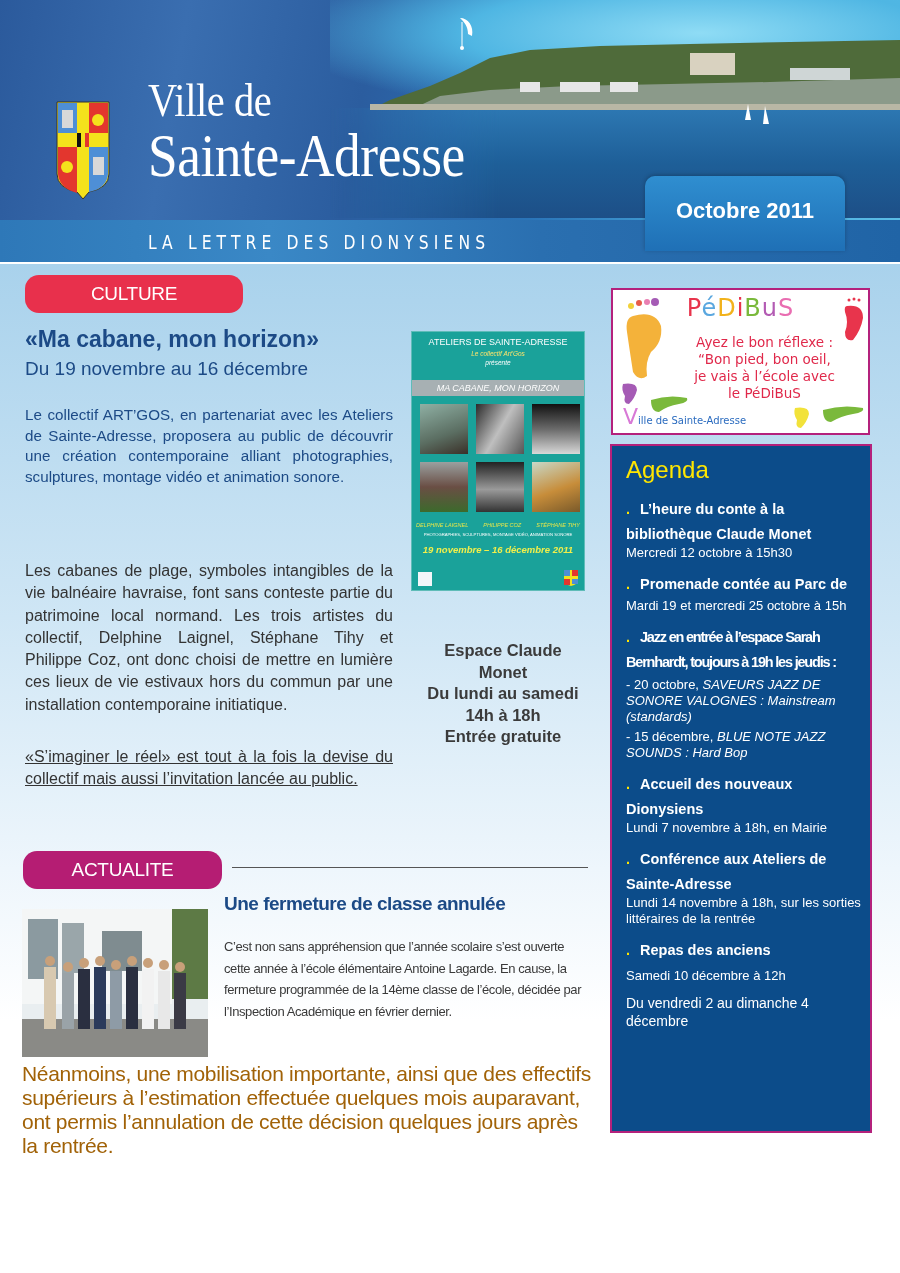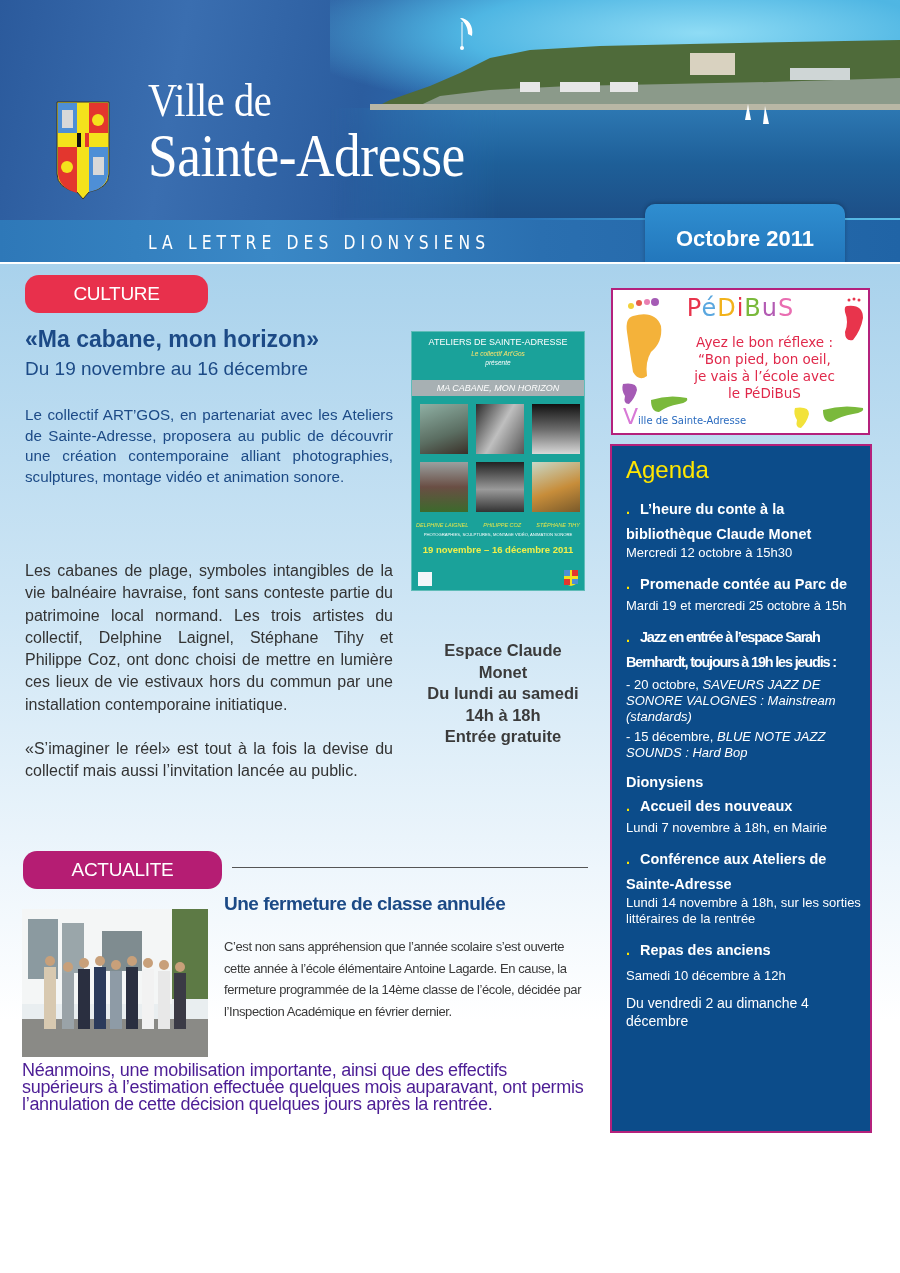--- a/index.html
+++ b/index.html
@@ -42,96 +42,96 @@
   }
   .subbar {
     position: absolute; left: 0; top: 220px; width: 900px; height: 42px;
     background: linear-gradient(90deg, #2e78b8 0%, #3a88c6 30%, #2a6fb0 60%, #2064a6 100%);
   }
   .tagline {
     position: absolute; left: 148px; top: 231px; color: #ffffff; font-size: 19px;
     letter-spacing: 6.2px; font-family: "DejaVu Sans", sans-serif; transform: scaleX(0.82); transform-origin: left top;
   }
   .date-tab {
-    position: absolute; left: 645px; top: 204px; width: 200px; height: 75px;
+    position: absolute; left: 645px; top: 176px; width: 200px; height: 75px;
     background: linear-gradient(180deg, #2f8ed0 0%, #1f70b6 100%);
     border-radius: 10px 10px 0 0; box-shadow: 0 -1px 4px rgba(0,0,0,0.25);
   }
   .date-tab span {
     position: absolute; left: 0; right: 0; top: 22px; text-align: center;
     color: #ffffff; font-weight: bold; font-size: 22px;
   }
   .header-rule { position: absolute; left: 0; top: 262px; width: 900px; height: 2px; background: #ffffff; }
 
   
   .page-bg {
     position: absolute; left: 0; top: 264px; width: 900px; height: 1009px;
     background: linear-gradient(180deg, #a9d2ec 0%, #cfe6f5 35%, #eef6fc 60%, #ffffff 75%, #ffffff 100%);
   }
 
   
   .pill {
     position: absolute; height: 38px; border-radius: 14px; color: #ffffff;
     font-size: 19px; text-align: center; line-height: 38px; letter-spacing: -0.3px;
   }
-  .pill.culture { left: 25px; top: 275px; width: 183px; background: #e8304c; }
+  .pill.culture { left: 25px; top: 275px; width: 218px; background: #e8304c; }
   .pill.actualite { left: 23px; top: 851px; width: 199px; background: #b51d73; }
 
   
   .culture-title {
     position: absolute; left: 25px; top: 326px; color: #1c4a86; font-weight: bold; font-size: 23px;
   }
   .culture-dates {
     position: absolute; left: 25px; top: 358px; color: #1c4a86; font-size: 19px;
   }
   .culture-lead {
     position: absolute; left: 25px; top: 405px; width: 368px; color: #1c4a86; font-weight: normal;
     font-size: 15.2px; line-height: 20.5px; text-align: justify;
   }
   .culture-body {
     position: absolute; left: 25px; top: 560px; width: 368px; color: #333333;
     font-size: 16px; line-height: 22.3px; text-align: justify;
   }
-  .culture-body p + p { margin-top: 22px; }
+  .culture-body p + p { margin-top: 30px; text-decoration: underline; }
 
   .poster {
     position: absolute; left: 411px; top: 331px; width: 174px; height: 260px;
     background: #1aa29a; border: 1px solid #5fbcb8;
   }
   .poster .p-head { position: absolute; left: 0; right: 0; top: 5px; text-align: center; color: #fff; font-size: 9px; }
   .poster .p-sub { position: absolute; left: 0; right: 0; top: 18px; text-align: center; color: #ffe46b; font-size: 6.5px; font-style: italic; }
   .poster .p-sub2 { position: absolute; left: 0; right: 0; top: 27px; text-align: center; color: #fff; font-size: 6.5px; font-style: italic; }
   .poster .p-band { position: absolute; left: 0; right: 0; top: 48px; height: 16px; background: #a7b0b3; }
   .poster .p-band span { display: block; text-align: center; color: #fff; font-size: 9px; line-height: 16px; font-style: italic; }
   .poster .p-photos { position: absolute; left: 8px; top: 72px; width: 160px; display: grid;
     grid-template-columns: repeat(3, 48px); grid-gap: 8px 8px; }
   .poster .p-photo { width: 48px; height: 50px; }
   .poster .p-artists { position: absolute; left: 4px; right: 4px; top: 190px; display: flex; justify-content: space-between;
     color: #e6e64a; font-size: 5.5px; font-style: italic; }
   .poster .p-tech { position: absolute; left: 0; right: 0; top: 200px; text-align: center; color: #fff; font-size: 4.2px; }
-  .poster .p-date { position: absolute; left: 0; right: 0; top: 212px; text-align: center; color: #f2ef4a; font-size: 9.5px; font-weight: bold; }
+  .poster .p-date { position: absolute; left: 0; right: 0; top: 212px; text-align: center; color: #f2ef4a; font-size: 9.5px; font-style: italic; font-weight: bold; }
   .poster .p-logo-l { position: absolute; left: 6px; bottom: 4px; width: 14px; height: 14px; background: #f3f6f9; }
   .poster .p-logo-r { position: absolute; right: 6px; bottom: 4px; width: 14px; height: 16px; }
 
   .venue {
     position: absolute; left: 398px; top: 640px; width: 210px; color: #3b3b3b; font-weight: bold;
     font-size: 16.5px; line-height: 21.5px; text-align: center;
   }
 
   
   .act-rule { position: absolute; left: 232px; top: 867px; width: 356px; height: 1px; background: #555555; }
   .act-title { position: absolute; left: 224px; top: 893px; color: #1c4a86; font-weight: bold; font-size: 19px; letter-spacing: -0.5px; }
   .act-photo { position: absolute; left: 22px; top: 909px; width: 186px; height: 148px; overflow: hidden; background: #d9dfe3; }
   .act-body1 {
     position: absolute; left: 224px; top: 936px; width: 364px; color: #3a3a3a;
     font-size: 13px; line-height: 21.5px; letter-spacing: -0.4px;
   }
   .act-body2 {
-    position: absolute; left: 22px; top: 1062px; width: 570px; color: #4c1d95;
-    font-size: 18px; line-height: 17px; letter-spacing: -0.3px;
+    position: absolute; left: 22px; top: 1062px; width: 570px; color: #a16207;
+    font-size: 21px; line-height: 24px; letter-spacing: -0.3px;
   }
 
   
   .pedibus {
     position: absolute; left: 611px; top: 288px; width: 259px; height: 147px; background: #ffffff;
     border: 2px solid #b4217c;
     padding-left: 13px;
   }
   .pedibus .pb-title { position: absolute; left: 0; right: 0; top: 4px; text-align: center; font-size: 24px; letter-spacing: 1px; font-family: "DejaVu Sans", sans-serif; }
   .pedibus .pb-msg { position: absolute; left: 56px; right: 8px; top: 44px; text-align: center; color: #e0284a; font-size: 13.5px; line-height: 17px; font-family: "DejaVu Sans", sans-serif; }
@@ -346,22 +346,22 @@
     </div>
 
     <div class="ag-item">
       <div class="ag-head tight"><span class="dot">.</span><span>Jazz en entrée à l’espace Sarah</span></div>
       <div class="ag-head tight" style="line-height:22px">Bernhardt, toujours à 19h les jeudis :</div>
       <div class="ag-sub"><span>- 20 octobre, </span><i>SAVEURS JAZZ DE SONORE VALOGNES : Mainstream (standards)</i></div>
       <div class="ag-sub"><span>- 15 décembre, </span><i>BLUE NOTE JAZZ SOUNDS : Hard Bop</i></div>
     </div>
 
     <div class="ag-item">
+      <div class="ag-head"><span class="dot">.</span><span>Accueil des nouveaux</span></div>
       <div class="ag-head" style="line-height:22px">Dionysiens</div>
-      <div class="ag-head"><span class="dot">.</span><span>Accueil des nouveaux</span></div>
       <div class="ag-detail">Lundi 7 novembre à 18h, en Mairie</div>
     </div>
 
     <div class="ag-item">
       <div class="ag-head"><span class="dot">.</span><span>Conférence aux Ateliers de</span></div>
       <div class="ag-head" style="line-height:22px">Sainte-Adresse</div>
       <div class="ag-detail">Lundi 14 novembre à 18h, sur les sorties littéraires de la rentrée</div>
     </div>
 
     <div class="ag-item">

